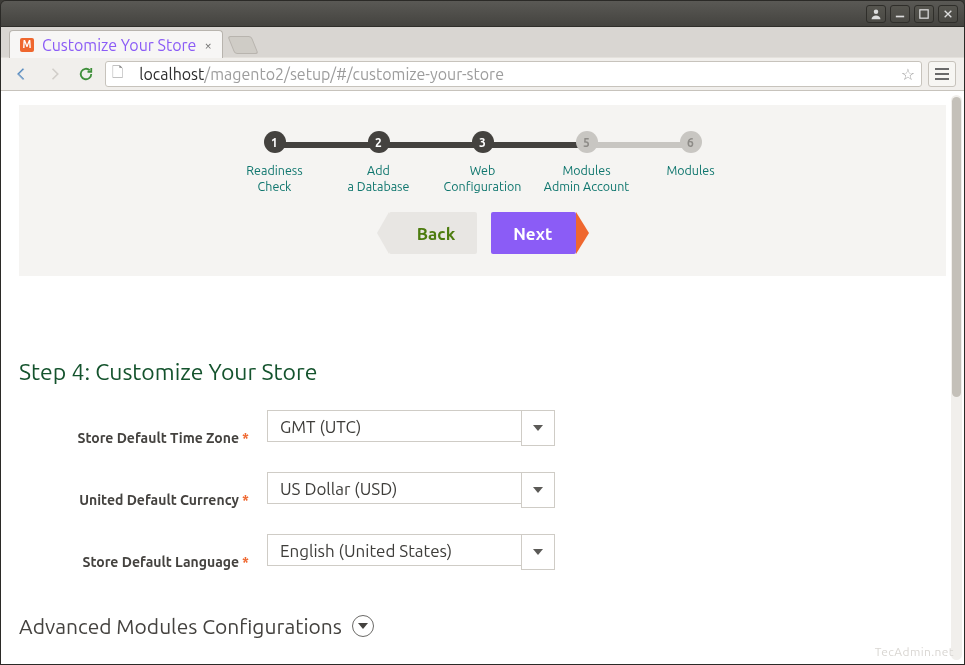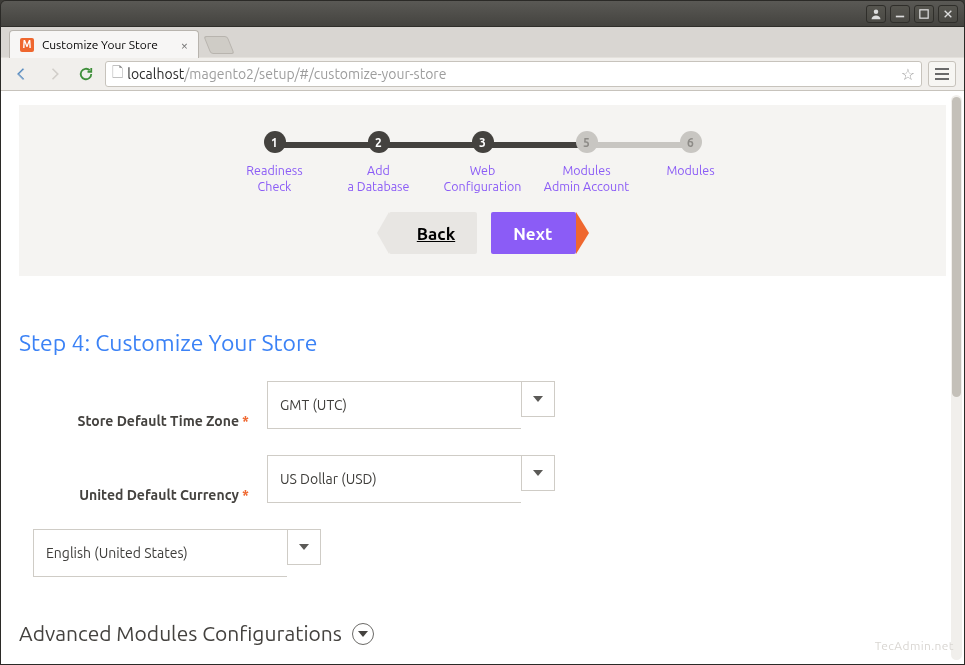--- a/index.html
+++ b/index.html
@@ -7,32 +7,32 @@
 
     
     .window { width: 965px; height: 665px; display: flex; flex-direction: column; border: 1px solid #2b2a27; border-radius: 6px 6px 0 0; overflow: hidden; }
     .titlebar { height: 26px; background: linear-gradient(#5a5955,#44433f); display: flex; align-items: center; justify-content: flex-end; gap: 4px; padding: 0 6px; border-bottom: 1px solid #2f2e2a; }
     .tb-btn { width: 20px; height: 18px; background: linear-gradient(#56554f,#4a4944); border: 1px solid #2f2e2a; border-radius: 3px; display: flex; align-items: center; justify-content: center; color: #ddd; font-size: 11px; cursor: pointer; }
 
     
     .tabstrip { height: 30px; background: #d9d6d2; display: flex; align-items: flex-end; padding-left: 8px; position: relative; }
     .tab { height: 28px; background: #f7f6f5; border: 1px solid #b8b4ae; border-bottom: none; border-radius: 4px 4px 0 0; display: flex; align-items: center; gap: 8px; padding: 0 10px; min-width: 190px; position: relative; top: 1px; }
     .tab-favicon { width: 14px; height: 14px; border-radius: 2px; background: #ef672f; display: flex; align-items: center; justify-content: center; color: #fff; font-size: 10px; font-weight: bold; }
-    .tab-title { font-size: 12px; color: #000000; flex: 1; white-space: nowrap; overflow: hidden; text-overflow: ellipsis; }
+    .tab-title { font-size: 16px; color: #8b5cf6; flex: 1; white-space: nowrap; overflow: hidden; text-overflow: ellipsis; }
     .tab-close { font-size: 13px; color: #777; cursor: pointer; }
     .newtab-skew { width: 24px; height: 18px; background: #cfccc6; border: 1px solid #b8b4ae; margin-left: 8px; margin-bottom: 3px; transform: skewX(22deg); border-radius: 3px; cursor: pointer; }
 
     
     .toolbar { height: 34px; background: #f1efec; border-top: 1px solid #e4e1dc; border-bottom: 1px solid #c7c3bc; display: flex; align-items: center; gap: 6px; padding: 0 8px; }
     .tbtn { width: 26px; height: 24px; display: flex; align-items: center; justify-content: center; border-radius: 3px; cursor: pointer; color: #6f6f6f; }
     .tbtn.disabled { opacity: 0.55; cursor: default; }
     .tbtn svg { width: 18px; height: 18px; }
     .omnibox { flex: 1; height: 26px; background: #fff; border: 1px solid #c7c3bc; border-radius: 3px; display: flex; align-items: center; padding: 0 6px; gap: 4px; }
     .omnibox .globe { color: #8a8a8a; font-size: 14px; }
-    .url { font-size: 14px; color: #9d9d9d; white-space: nowrap; }
+    .url { font-size: 16px; color: #9d9d9d; white-space: nowrap; margin-left: 12px; }
     .url .host { color: #2c2c2c; }
     .star { color: #9d9d9d; cursor: pointer; }
     .hamburger { width: 28px; height: 26px; border: 1px solid #c7c3bc; border-radius: 3px; display: flex; flex-direction: column; justify-content: center; align-items: center; gap: 3px; cursor: pointer; background: #f7f6f3; }
     .hamburger span { width: 14px; height: 2px; background: #6a6a6a; }
 
     
     .viewport { flex: 1; background: #fff; position: relative; overflow: hidden; }
     .scrollbar { position: absolute; right: 2px; top: 4px; bottom: 4px; width: 11px; background: #f1efec; border-radius: 6px; }
     .scrollthumb { position: absolute; left: 1px; right: 1px; top: 2px; height: 300px; background: #c4c0b9; border-radius: 5px; cursor: pointer; }
 
@@ -42,46 +42,46 @@
     .wizard { margin-top: 14px; background: #f5f4f2; padding: 26px 40px 22px 40px; }
     .steps { display: flex; justify-content: center; gap: 0; position: relative; }
     .step { position: relative; flex: 0 0 104px; display: flex; flex-direction: column; align-items: center; }
     .track { position: absolute; top: 11px; height: 6px; left: 50%; width: 104px; background: #c8c6c2; }
     .track.done { background: #44423f; }
     .circle { width: 22px; height: 22px; border-radius: 50%; display: flex; align-items: center; justify-content: center; font-size: 12px; font-weight: 600; color: #fff; position: relative; z-index: 2; }
     .circle.done { background: #44423f; }
     .circle.current { background: #44423f; }
     .circle.current::after { content: ''; width: 8px; height: 8px; background: #fff; border-radius: 50%; }
     .circle.future { background: #c8c6c2; color: #8d8b87; }
-    .step-label { margin-top: 10px; font-size: 12.5px; color: #8b5cf6; text-align: center; line-height: 1.25; }
+    .step-label { margin-top: 10px; font-size: 12.5px; color: #0f766e; text-align: center; line-height: 1.25; }
     .step.current .step-label { color: #2f2e2c; font-weight: 700; }
 
     .wiz-buttons { display: flex; justify-content: center; gap: 14px; margin-top: 18px; }
     .btn { height: 42px; padding: 0 22px; border: none; display: flex; align-items: center; font-size: 17px; font-weight: 600; cursor: pointer; border-radius: 2px; }
-    .btn-back { background: #e8e6e3; color: #000000; position: relative; padding-left: 28px; text-decoration: underline; }
+    .btn-back { background: #e8e6e3; color: #4d7c0f; position: relative; padding-left: 28px; }
     .btn-back::before { content: ''; position: absolute; left: -12px; top: 0; border-top: 21px solid transparent; border-bottom: 21px solid transparent; border-right: 12px solid #e8e6e3; }
     .btn-next { background: #8b5cf6; color: #fff; position: relative; padding-right: 24px; }
     .btn-next::after { content: ''; position: absolute; right: -13px; top: 0; border-top: 21px solid transparent; border-bottom: 21px solid transparent; border-left: 13px solid #ef672f; }
 
     
-    .section-title { margin-top: 54px; font-size: 23px; font-weight: 400; color: #3b82f6; }
+    .section-title { margin-top: 83px; font-size: 23px; font-weight: 400; color: #14532d; }
     .form { margin-top: 26px; }
     .form-row { display: flex; align-items: flex-end; margin-bottom: 26px; }
     .form-label { width: 234px; text-align: right; font-size: 14px; font-weight: 700; color: #44423f; padding-right: 4px; }
     .req { color: #ef672f; font-weight: 700; margin-left: 3px; }
     .select-wrap { margin-left: 14px; display: flex; }
-    .select-display { width: 254px; height: 48px; border: 1px solid #cfccc6; border-right: none; display: flex; align-items: center; padding: 8px 12px; font-size: 14px; color: #3e3d3a; background: #fff; cursor: pointer; }
+    .select-display { width: 254px; height: 32px; border: 1px solid #cfccc6; border-right: none; display: flex; align-items: center; padding: 8px 12px; font-size: 17px; color: #3e3d3a; background: #fff; cursor: pointer; }
     .select-caret { width: 34px; height: 36px; border: 1px solid #cfccc6; background: #fff; display: flex; align-items: center; justify-content: center; cursor: pointer; }
     .select-caret svg { width: 10px; height: 6px; fill: #5b5a57; }
 
-    .adv-title { margin-top: 44px; font-size: 21px; font-weight: 400; color: #44423f; display: flex; align-items: flex-end; gap: 10px; cursor: pointer; }
+    .adv-title { margin-top: 44px; font-size: 21px; font-weight: 400; color: #44423f; display: flex; align-items: center; gap: 10px; cursor: pointer; }
     .expand-circle { width: 22px; height: 22px; border: 1px solid #6b6a67; border-radius: 50%; display: flex; align-items: center; justify-content: center; }
     .expand-circle svg { width: 10px; height: 6px; fill: #44423f; }
 
-    .watermark { position: absolute; right: 10px; bottom: 12px; font-size: 12px; color: #d9d6d2; letter-spacing: 0.4px; }
+    .watermark { position: absolute; right: 10px; bottom: 6px; font-size: 12px; color: #d9d6d2; letter-spacing: 0.4px; }
   </style>
 </head>
 <body>
 
 <div class="window">
 
   <div class="titlebar">
     <div class="tb-btn">
       <svg viewBox="0 0 16 16" width="12" height="12">
           <circle cx="8" cy="5" r="3" fill="#ddd"></circle>
@@ -203,20 +203,21 @@
           <div class="select-wrap">
             <div class="select-display">US Dollar (USD)</div>
             <div class="select-caret">
                 <svg viewBox="0 0 10 6">
                   <path d="M0 0l5 6 5-6z"></path>
                 </svg>
               </div>
           </div>
         </div>
         <div class="form-row">
+          <div class="form-label"><span>Store Default Language</span><span class="req">*</span></div>
           <div class="select-wrap">
             <div class="select-display">English (United States)</div>
             <div class="select-caret">
                 <svg viewBox="0 0 10 6">
                   <path d="M0 0l5 6 5-6z"></path>
                 </svg>
               </div>
           </div>
         </div>
       </div>

